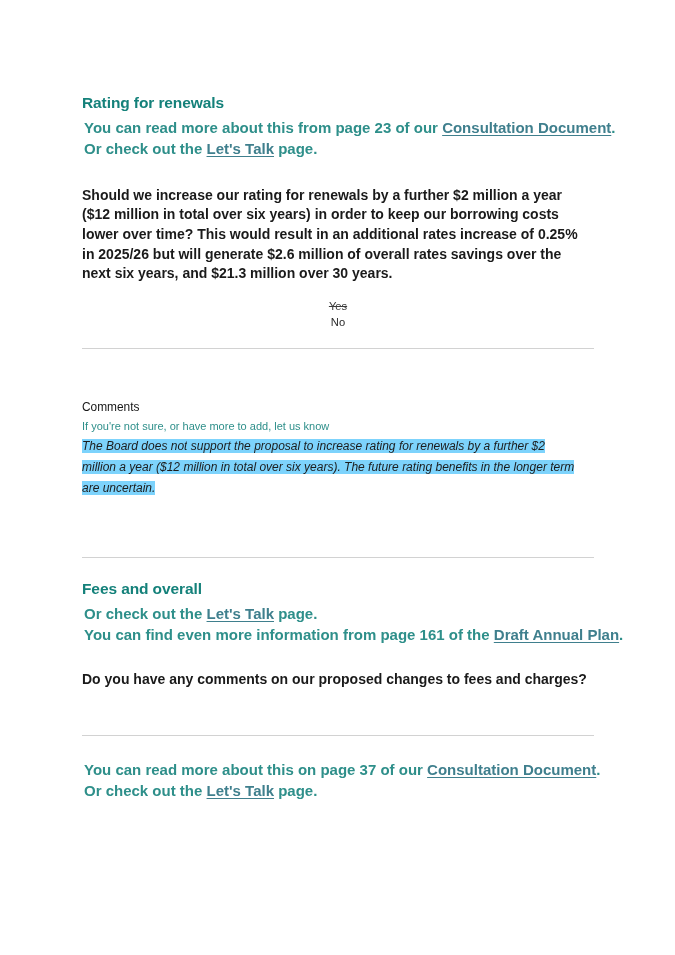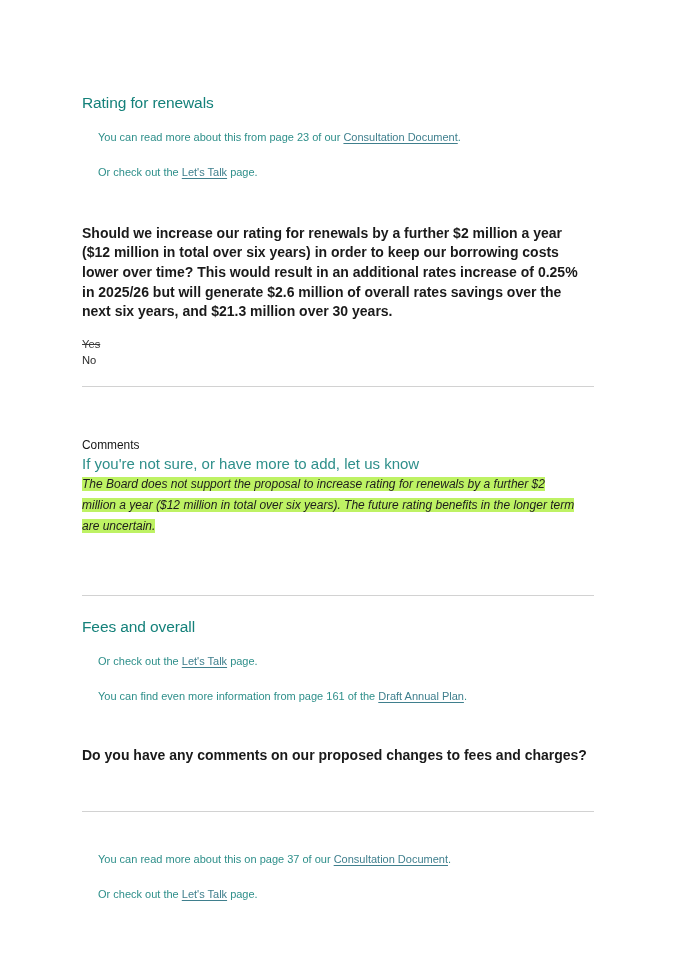--- a/index.html
+++ b/index.html
@@ -26,31 +26,32 @@
     position: absolute;
     left: 82px;
     top: 94px;
     width: 512px;
   }
   .section { position: relative; }
 
   h2.section-title {
     color: #14817a;
     font-size: 15.5px;
-    font-weight: normal;
+    font-weight: bold;
     letter-spacing: -0.1px;
     margin: 0 0 6px 0;
     line-height: 1.15;
   }
   .meta-line {
     color: #2e8f8a;
-    font-size: 11px;
+    font-size: 15px;
     line-height: 19px;
-    margin: 16px;
+    margin: 2px;
     white-space: nowrap;
+    font-weight: bold;
   }
   .meta-line .lnk {
     color: #3f7f8d;
     text-decoration: underline;
     text-underline-offset: 1.5px;
     cursor: pointer;
   }
   .question {
     color: #1a1a1a;
     font-size: 14px;
@@ -59,54 +60,54 @@
     margin: 0;
     width: 510px;
   }
   .spacer-q { height: 26px; }
   .options {
     margin-top: 14px;
     font-size: 11.2px;
     line-height: 16px;
     color: #2b2b2b;
   }
-  .option { display: block; }
+  .option { display: block; text-align: center; }
   .option.struck { text-decoration: line-through; color: #3b3b3b; }
 
   hr.divider {
     border: none;
     border-top: 1px solid #d2d2d2;
     margin: 0;
     width: 512px;
     height: 0;
   }
 
   .comments-title {
     color: #161616;
     font-size: 11.9px;
     font-weight: normal;
     margin: 0 0 2px 0;
     line-height: 16px;
   }
   .comments-hint {
     color: #2e8f8a;
-    font-size: 15px;
+    font-size: 11px;
     line-height: 18px;
     margin: 0 0 1px 0;
   }
   .comment-body {
     font-size: 12px;
     font-style: italic;
     line-height: 21px;
     color: #1c1c1c;
     width: 500px;
     margin: 0;
   }
   .comment-body .hl {
-    background: #bef264;
+    background: #7dd3fc;
     box-decoration-break: clone;
     text-align: right;
     -webkit-box-decoration-break: clone;
   }
   .comment-body b { font-weight: normal; font-style: italic; }
 </style>
 </head>
 <body>
 
 <div class="page">

